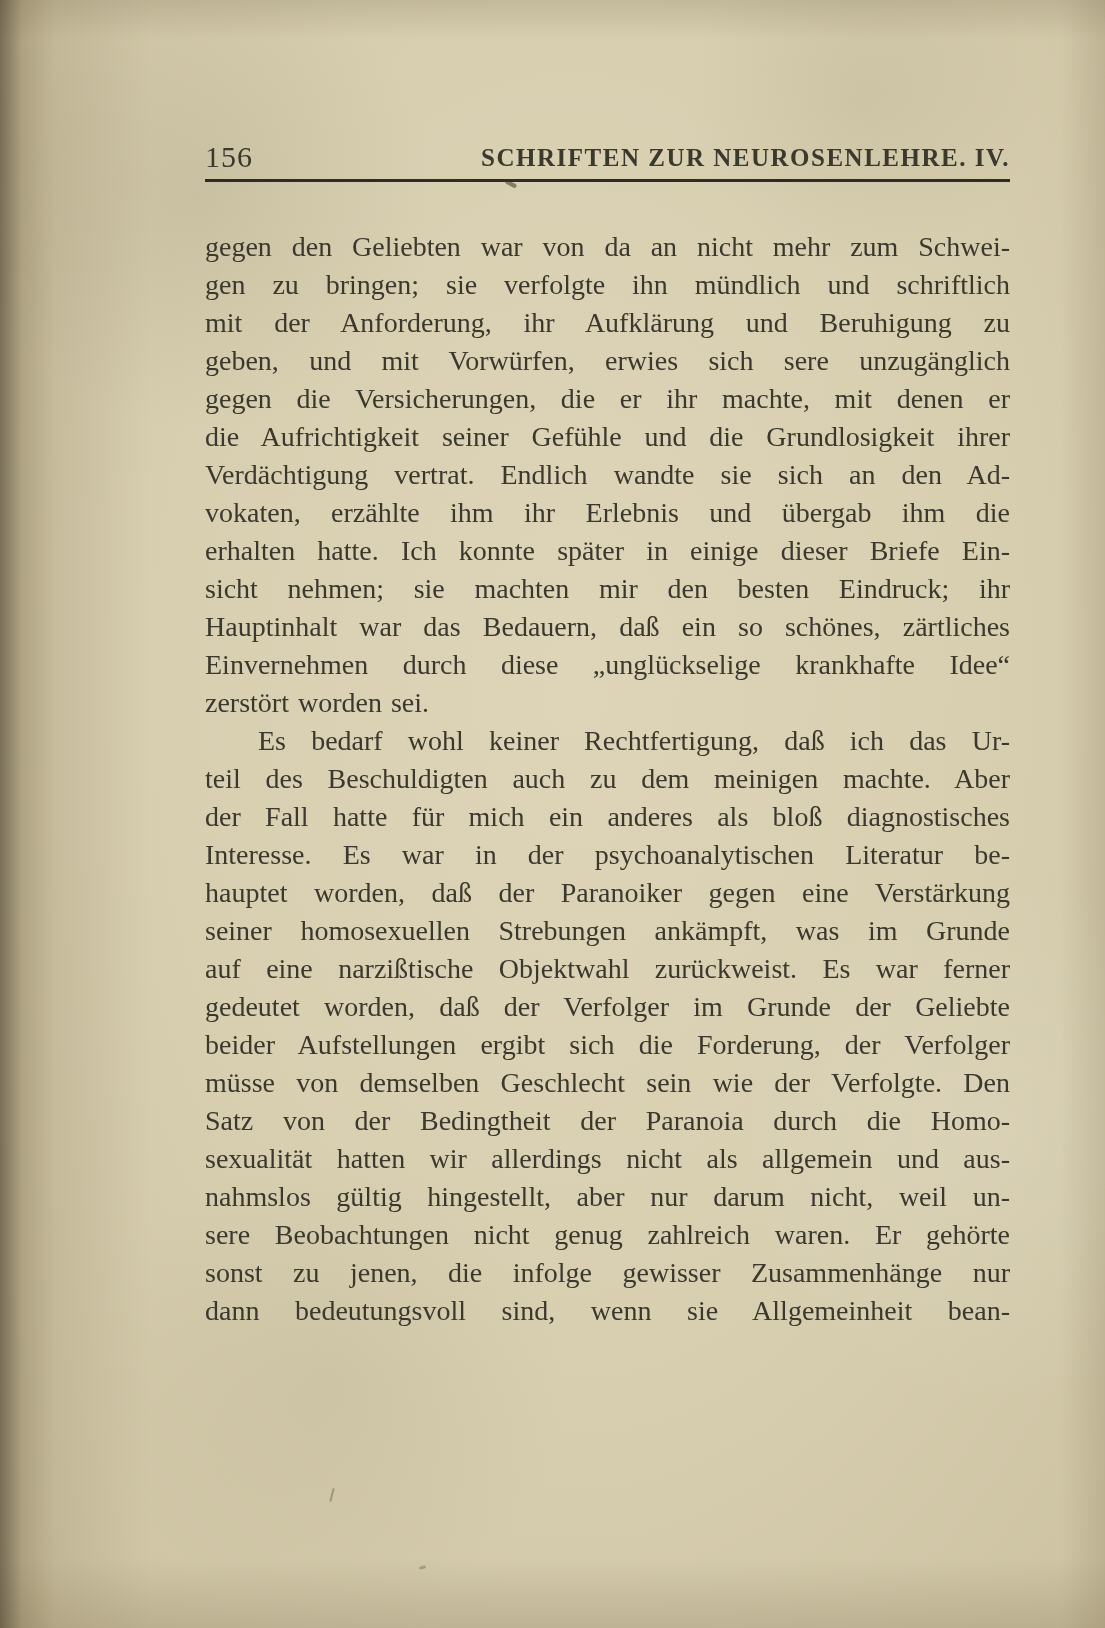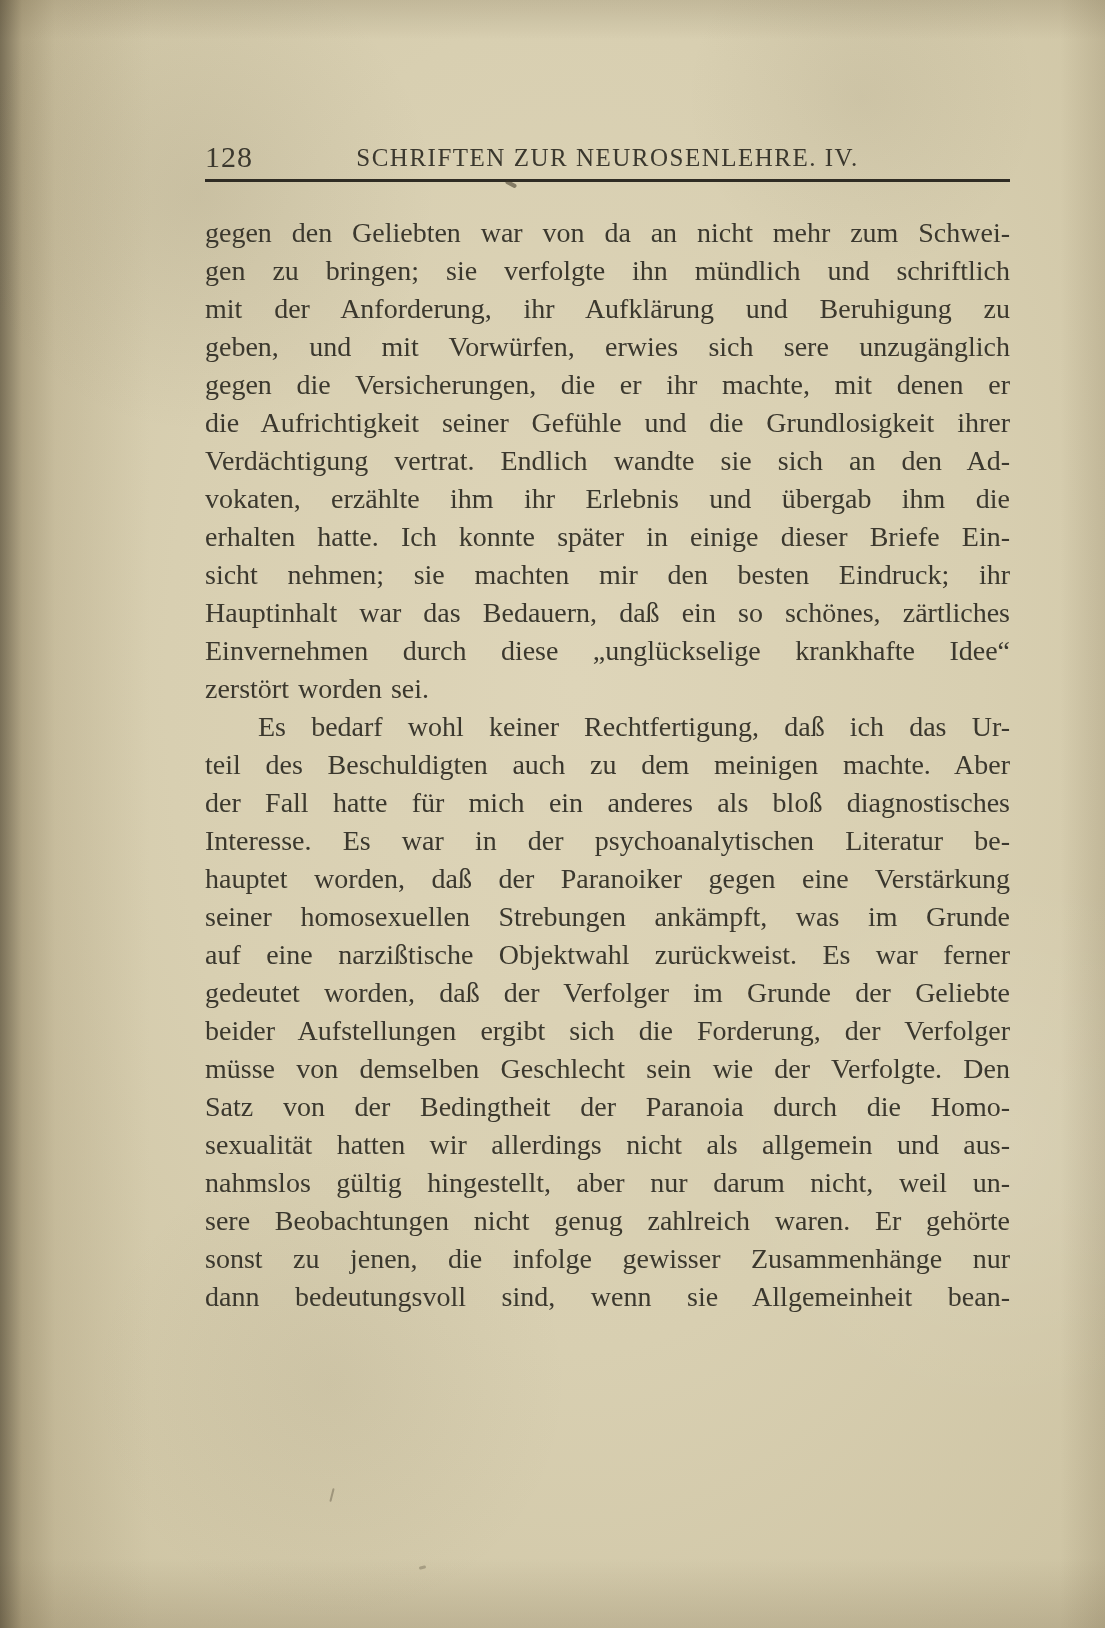--- a/index.html
+++ b/index.html
@@ -38,34 +38,34 @@
   .header{
     position:relative;
     height:36px;
   }
   .page-num{
     position:absolute; left:0; top:2px;
     font-size:30px; letter-spacing:1px;
   }
   .running-title{
     display:block;
-    text-align:center;
+    text-align:right;
     font-size:25px;
-    font-weight:normal;
+    font-weight:bold;
     letter-spacing:1.5px;
     padding-top:6px;
   }
   .header-rule{
     width:100%; height:3px;
     background:var(--rule);
     margin-top:5px;
     border:none;
   }
   .text-body{
-    margin-top:32px;
+    margin-top:46px;
     font-size:28px;
     line-height:38px;
   }
   .line{
     text-align:justify;
     text-align-last:justify;
     white-space:normal;
     word-spacing:2px;
   }
   .line.indent{ text-indent:53px; }
@@ -76,21 +76,21 @@
   .smudge-2{ left:331px; top:1488px; width:2px; height:14px; border-radius:1px; transform:rotate(14deg); opacity:.6; }
   .smudge-3{ left:419px; top:1566px; width:7px; height:3px; border-radius:2px; transform:rotate(-12deg); opacity:.5; }
 </style>
 </head>
 <body>
 
 <div class="texture"></div>
 
 <div class="page-content">
   <div class="header">
-    <span class="page-num">128</span>
+    <span class="page-num">156</span>
     <span class="running-title">SCHRIFTEN ZUR NEUROSENLEHRE. IV.</span>
   </div>
   <div class="header-rule"></div>
   <div class="text-body">
       <div class="paragraph">
         <div class="line">gegen den Geliebten war von da an nicht mehr zum Schwei-</div>
         <div class="line">gen zu bringen; sie verfolgte ihn mündlich und schriftlich</div>
         <div class="line">mit der Anforderung, ihr Aufklärung und Beruhigung zu</div>
         <div class="line">geben, und mit Vorwürfen, erwies sich sere unzugänglich</div>
         <div class="line">gegen die Versicherungen, die er ihr machte, mit denen er</div>

